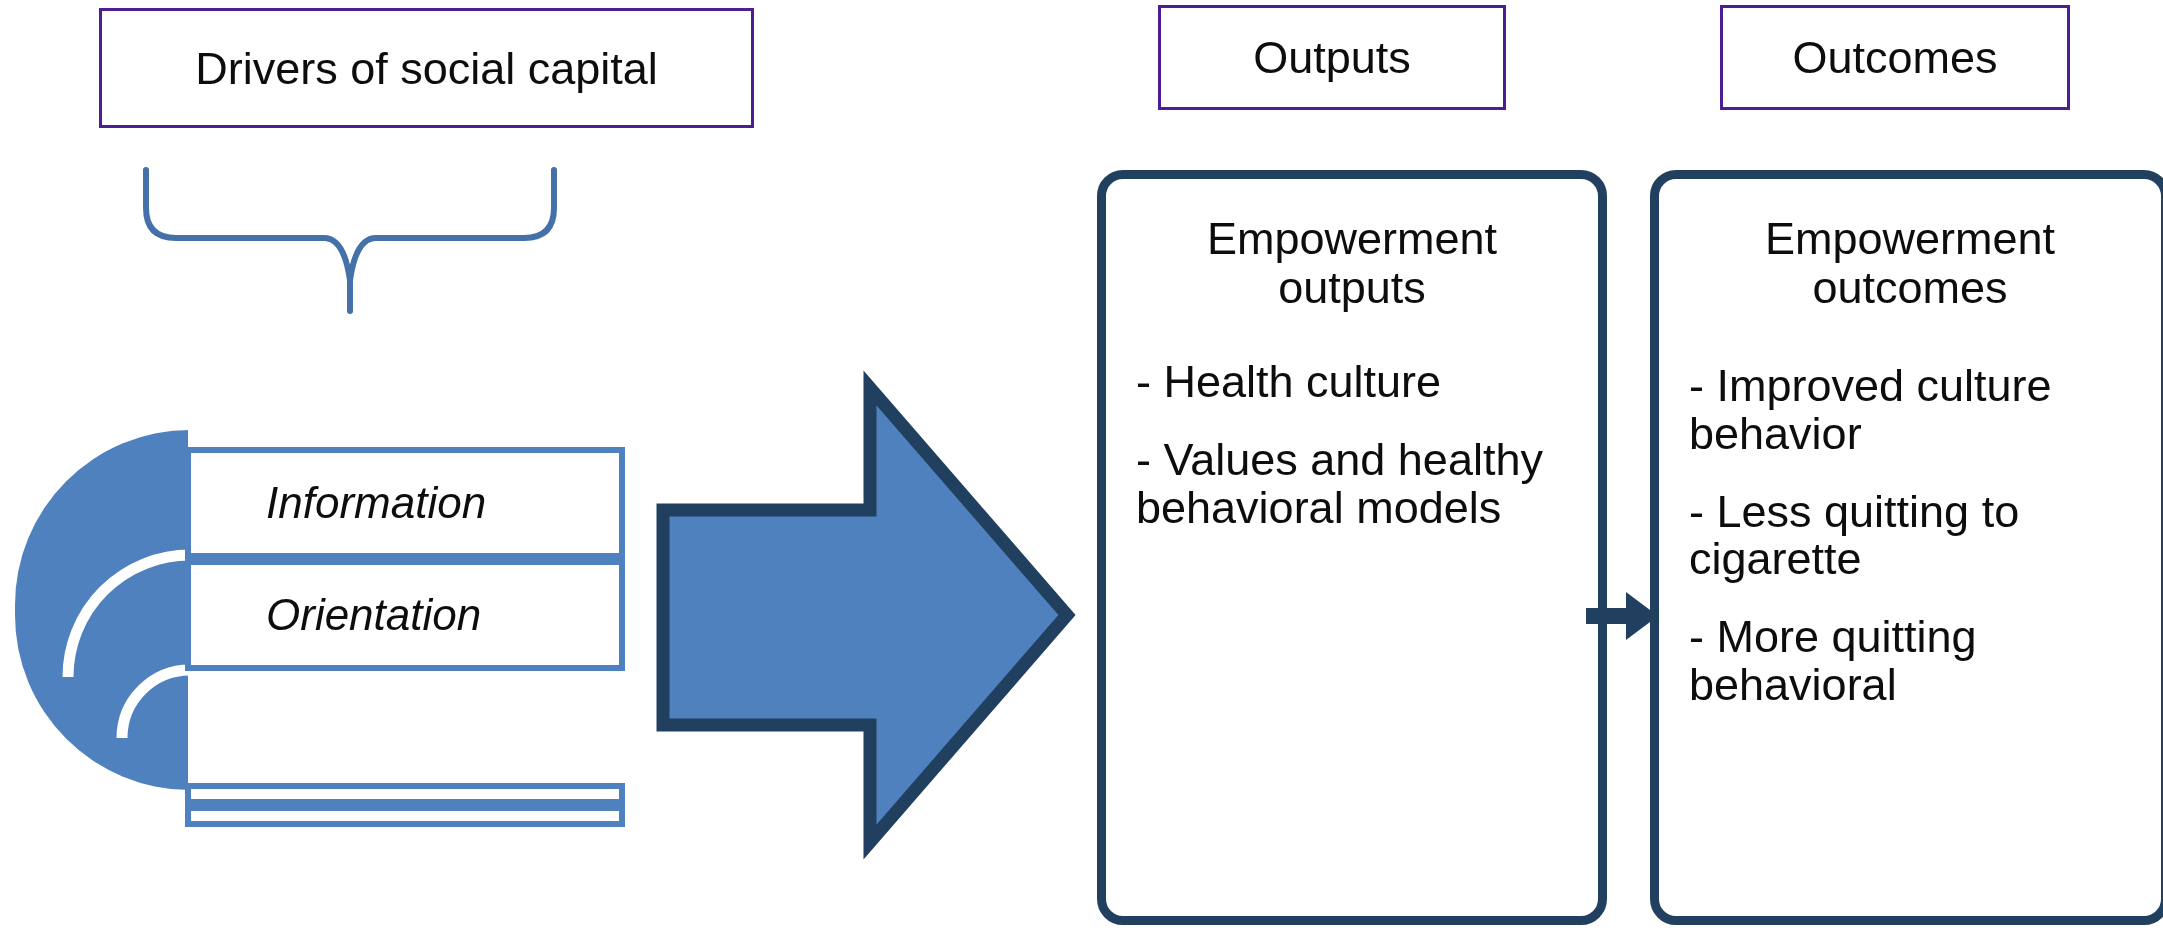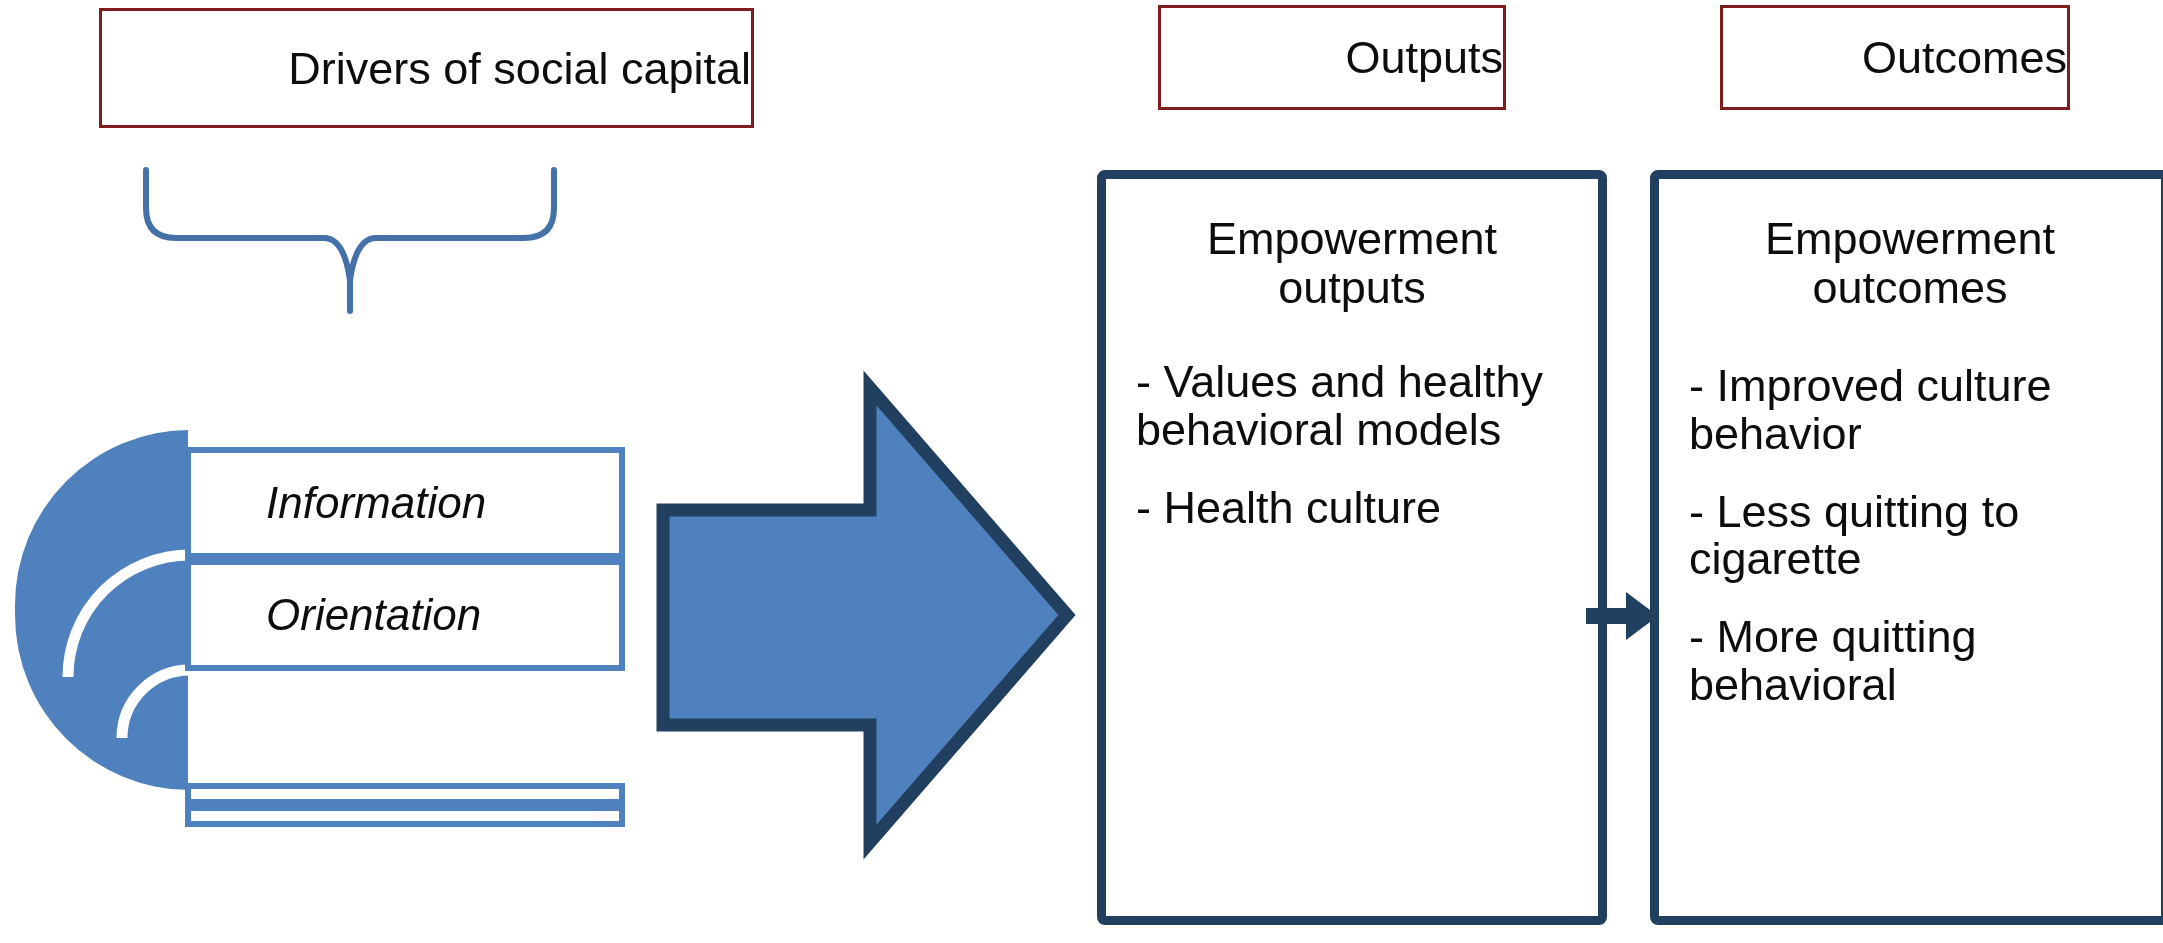--- a/index.html
+++ b/index.html
@@ -6,23 +6,23 @@
   body{
     width:2163px;height:943px;position:relative;overflow:hidden;
     font-family:"Liberation Sans","DejaVu Sans",sans-serif;
     color:#000000;
   }
   .canvas{position:absolute;left:0;top:0;width:2163px;height:943px;}
 
   
   .hdr-box{
     position:absolute;
-    border:3px solid #7f1d1d;
+    border:3px solid #4c1d95;
     background:#ffffff;
-    display:flex;align-items:center;justify-content:flex-end;
+    display:flex;align-items:center;justify-content:center;
     box-sizing:border-box;
   }
   .hdr-box span{font-size:45px;line-height:1;color:#0d0d0d;}
 
   #drivers-box{left:99px;top:8px;width:655px;height:120px;}
   #outputs-box{left:1158px;top:5px;width:348px;height:105px;}
   #outcomes-box{left:1720px;top:5px;width:350px;height:105px;}
 
   
   #brace{position:absolute;left:140px;top:168px;width:420px;height:145px;}
@@ -51,21 +51,21 @@
   #row-4{left:185px;top:390px;width:440px;height:22px;}
 
   
   #big-arrow{position:absolute;left:655px;top:380px;width:420px;height:470px;}
 
   
   .panel{
     position:absolute;
     box-sizing:border-box;
     border:9px solid #21405F;
-    border-radius:8px;
+    border-radius:26px;
     background:#ffffff;
     padding:26px 30px 10px 30px;
   }
   #panel-outputs{left:1097px;top:170px;width:510px;height:755px;}
   #panel-outcomes{left:1650px;top:170px;width:520px;height:755px;}
 
   .panel-title{
     text-align:center;
     font-size:45px;
     line-height:1.08;
@@ -143,23 +143,23 @@
   <div id="big-arrow">
     <svg width="420" height="470" viewBox="0 0 420 470">
       <path d="M8,130 L215,130 L215,8 L412,235 L215,462 L215,345 L8,345 Z" fill="#4E81BD" stroke="#21405F" stroke-width="13" stroke-linejoin="miter"></path>
     </svg>
   </div>
 
   <div class="panel" id="panel-outputs">
     <div class="panel-title">Empowerment
 outputs</div>
     <div class="panel-items">
+      <div class="panel-item">-  Health culture</div>
       <div class="panel-item">-  Values and healthy
 behavioral models</div>
-      <div class="panel-item">-  Health culture</div>
     </div>
   </div>
 
   <div id="connector">
     <svg width="90" height="80" viewBox="0 0 90 80">
       <path d="M0,32 L40,32 L40,16 L72,40 L40,64 L40,48 L0,48 Z" fill="#21405F"></path>
     </svg>
   </div>
 
   <div class="panel" id="panel-outcomes">

